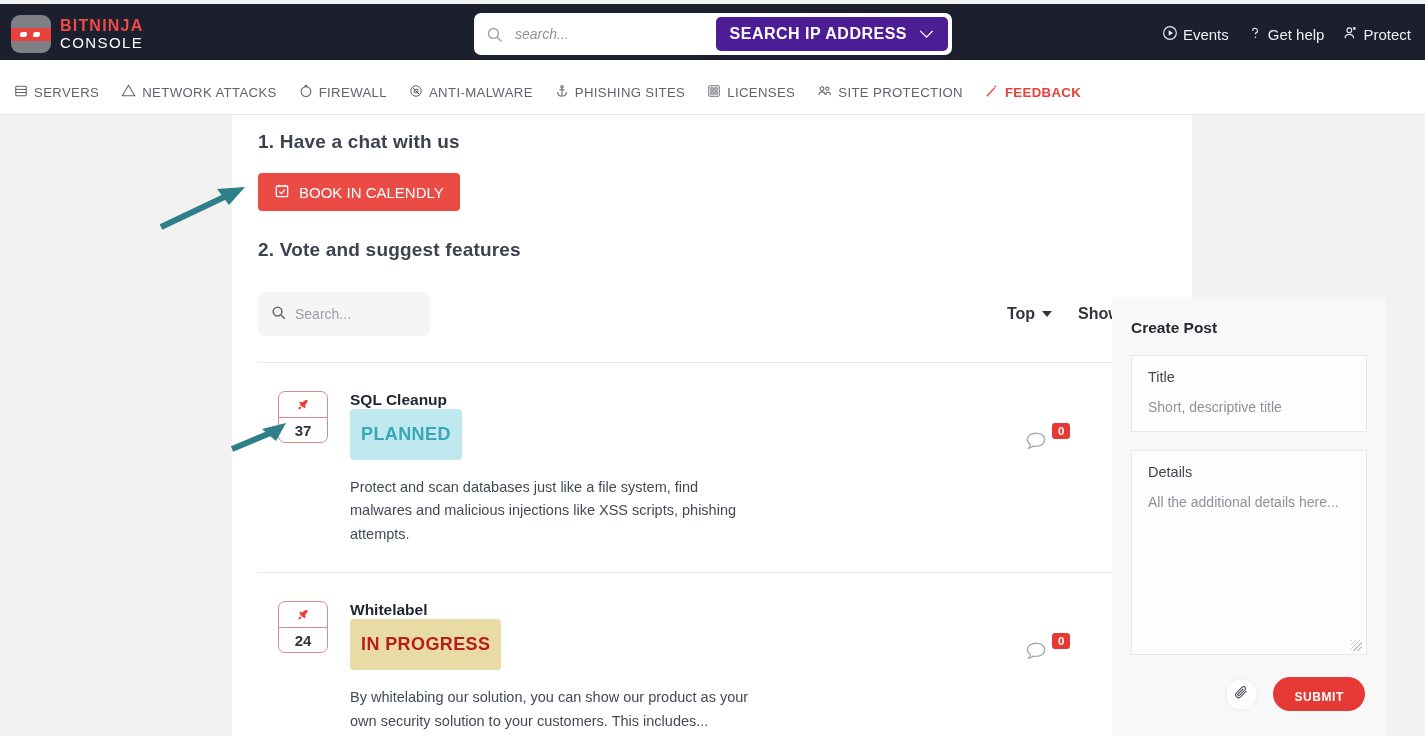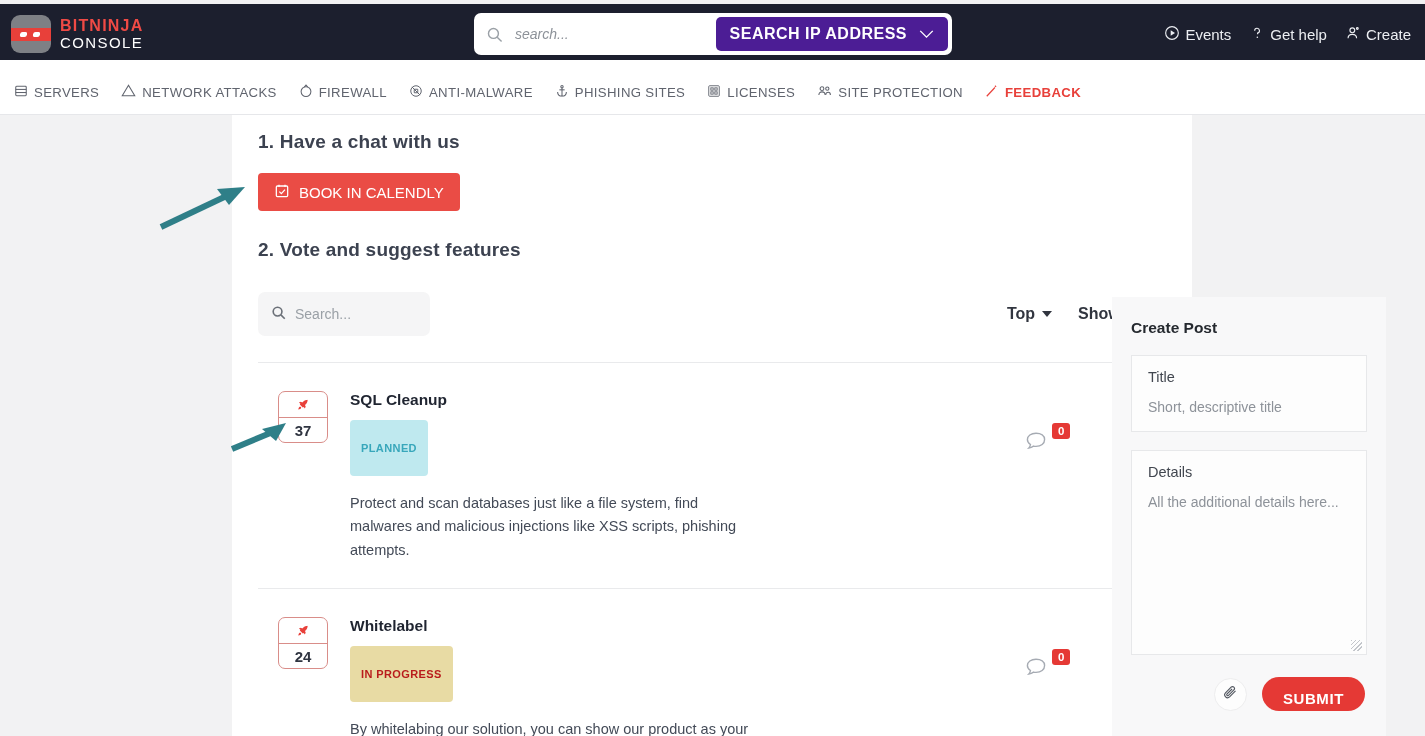--- a/index.html
+++ b/index.html
@@ -148,22 +148,22 @@
     height: 26px; display: flex; align-items: center; justify-content: center;
     border-bottom: 1px solid #d98d89; color: #e8403a;
   }
   .votebox .cnt {
     height: 25px; display: flex; align-items: center; justify-content: center;
     font-size: 15px; font-weight: bold; color: #2f3440;
   }
   .pbody { flex: 1; max-width: 400px; }
   .ptitle { font-size: 15.5px; font-weight: bold; color: #1f2430; }
   .badge {
-    display: inline-block; margin-top: 11px; padding: 22px 11px;
-    border-radius: 4px; font-size: 11px; font-weight: bold; letter-spacing: .4px;
+    display: inline-block; padding: 15px 11px;
+    border-radius: 4px; font-size: 18px; font-weight: bold; letter-spacing: .4px;
   }
   .badge.planned { background: #bfe9ef; color: #38a7bb; }
   .badge.progress { background: #e8dba4; color: #b91c1c; }
   .pdesc {
     margin-top: 16px; font-size: 14.5px; color: #434a57; line-height: 1.62;
   }
   .comments {
     position: absolute; left: 766px; display: flex; align-items: flex-start; gap: 4px;
   }
   .comments.c1 { top: 66px; }
@@ -195,21 +195,21 @@
     margin-top: 22px; display: flex; align-items: center; justify-content: flex-end;
     gap: 15px; padding-right: 2px;
   }
   .clip-btn {
     width: 33px; height: 33px; border-radius: 50%; background: #fdfdfd;
     border: 1px solid #ededee; display: flex; align-items: center;
     justify-content: center; color: #51565f; cursor: pointer;
   }
   .submit-btn {
     height: 34px; padding: 13px 21px; border: 0; border-radius: 17px;
-    background: #e53935; color: #fff; font-size: 15px; font-weight: bold;
+    background: #e53935; color: #fff; font-size: 12px; font-weight: bold;
     letter-spacing: .6px; cursor: pointer;
     font-family: "Liberation Sans", sans-serif;
   }
 
   .annot { position: absolute; pointer-events: none; }
 </style>
 </head>
 <body>
 
 <div class="page">
@@ -265,21 +265,21 @@
         <span>Get help</span>
       </a>
       <a href="#">
         <span>
           <svg width="16" height="16" viewBox="0 0 24 24" fill="none" stroke="currentColor" stroke-width="1.7">
             <circle cx="11" cy="8" r="3.6"></circle>
               <path d="M4.6 20c0-3.8 2.9-6 6.4-6s6.4 2.2 6.4 6"></path>
             <circle cx="18.5" cy="5.2" r="1.3"></circle>
           </svg>
         </span>
-        <span>Create</span>
+        <span>Protect</span>
       </a>
     </div>
   </div>
 
   <div class="subnav">
     <a href="#">
       <span>
         <svg width="14" height="14" viewBox="0 0 24 24" fill="none" stroke="currentColor" stroke-width="1.8">
           <rect x="3" y="4" width="18" height="16" rx="1.5"></rect>
             <line x1="3" y1="9.3" x2="21" y2="9.3"></line>

